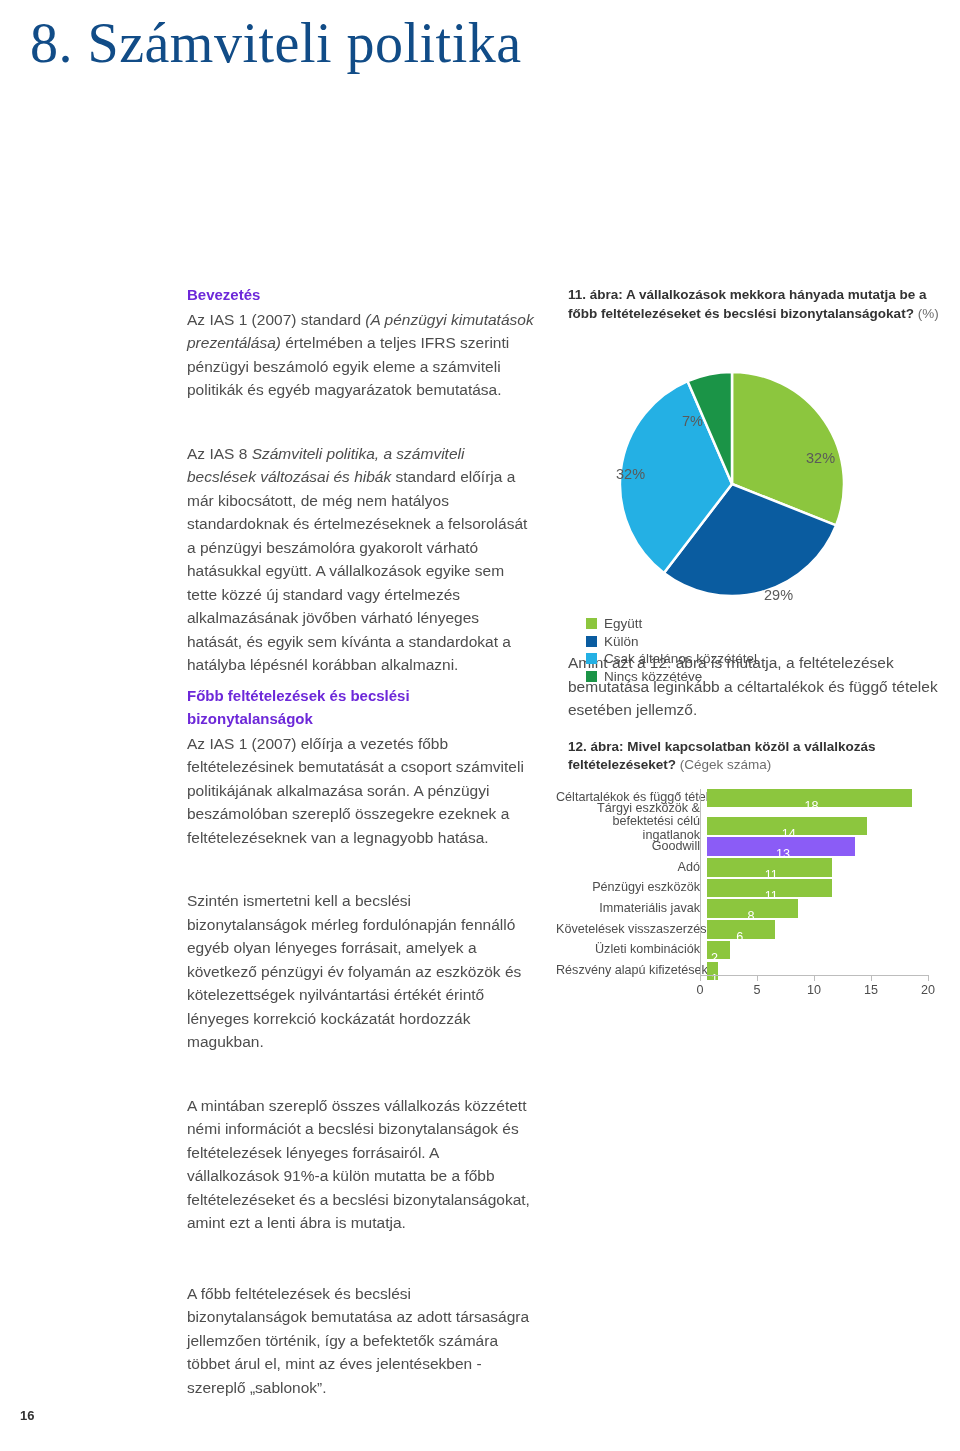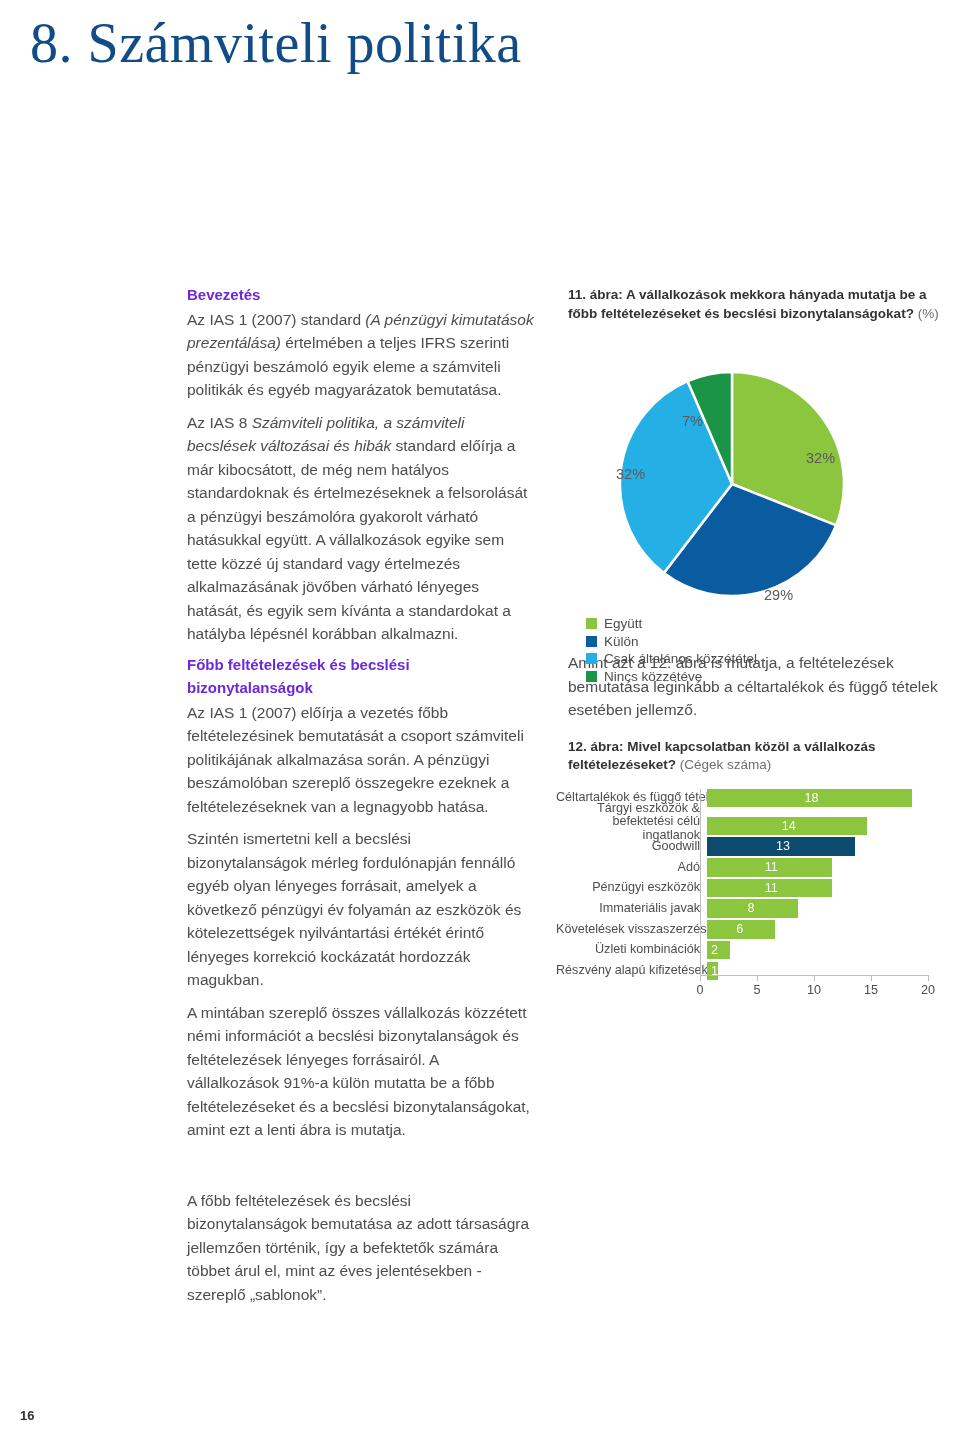--- a/index.html
+++ b/index.html
@@ -52,21 +52,21 @@
     margin: 0 0 1px 0;
   }
   .body-text {
     font-size: 15.5px;
     line-height: 23.5px;
     color: #4d4d4d;
     margin: 0;
     text-align: left;
   }
   .body-text + .body-text {
-    margin-top: 9px;
+    margin-top: 40px;
   }
   .body-text i, .body-text em { font-style: italic; }
 
   .fig-caption {
     font-size: 13.5px;
     line-height: 18.5px;
     color: #333333;
     font-weight: bold;
     margin: 0;
   }
@@ -156,21 +156,21 @@
     height: 18.5px;
     position: relative;
   }
   .bar-fill {
     height: 18.5px;
     background: #8cc63e;
     position: relative;
   }
   .bar-value {
     position: absolute;
-    top: 1px;
+    top: 9px;
     font-size: 12.6px;
     color: #ffffff;
     line-height: 16px;
   }
   #bar-axis-line {
     position: absolute;
     left: 144px;
     top: 0;
     width: 1px;
     height: 187px;
@@ -295,21 +295,21 @@
           <div class="bar-cat" style="white-space: normal; font-size: 12.6px;">Tárgyi eszközök &amp; befektetési célú ingatlanok</div>
           <div class="bar-track">
             <div class="bar-fill" style="width: 159.6px; background: rgb(140, 198, 62); margin-top: 4px;">
               <span class="bar-value" style="left: 74.8px;">14</span>
             </div>
           </div>
         </div>
         <div class="bar-row">
           <div class="bar-cat" style="white-space: nowrap;">Goodwill</div>
           <div class="bar-track">
-            <div class="bar-fill" style="width: 148.2px; background: #0c4a6e;">
+            <div class="bar-fill" style="width: 148.2px; background: #8b5cf6;">
               <span class="bar-value" style="left: 69.1px;">13</span>
             </div>
           </div>
         </div>
         <div class="bar-row">
           <div class="bar-cat" style="white-space: nowrap;">Adó</div>
           <div class="bar-track">
             <div class="bar-fill" style="width: 125.4px; background: rgb(140, 198, 62);">
               <span class="bar-value" style="left: 57.7px;">11</span>
             </div>

